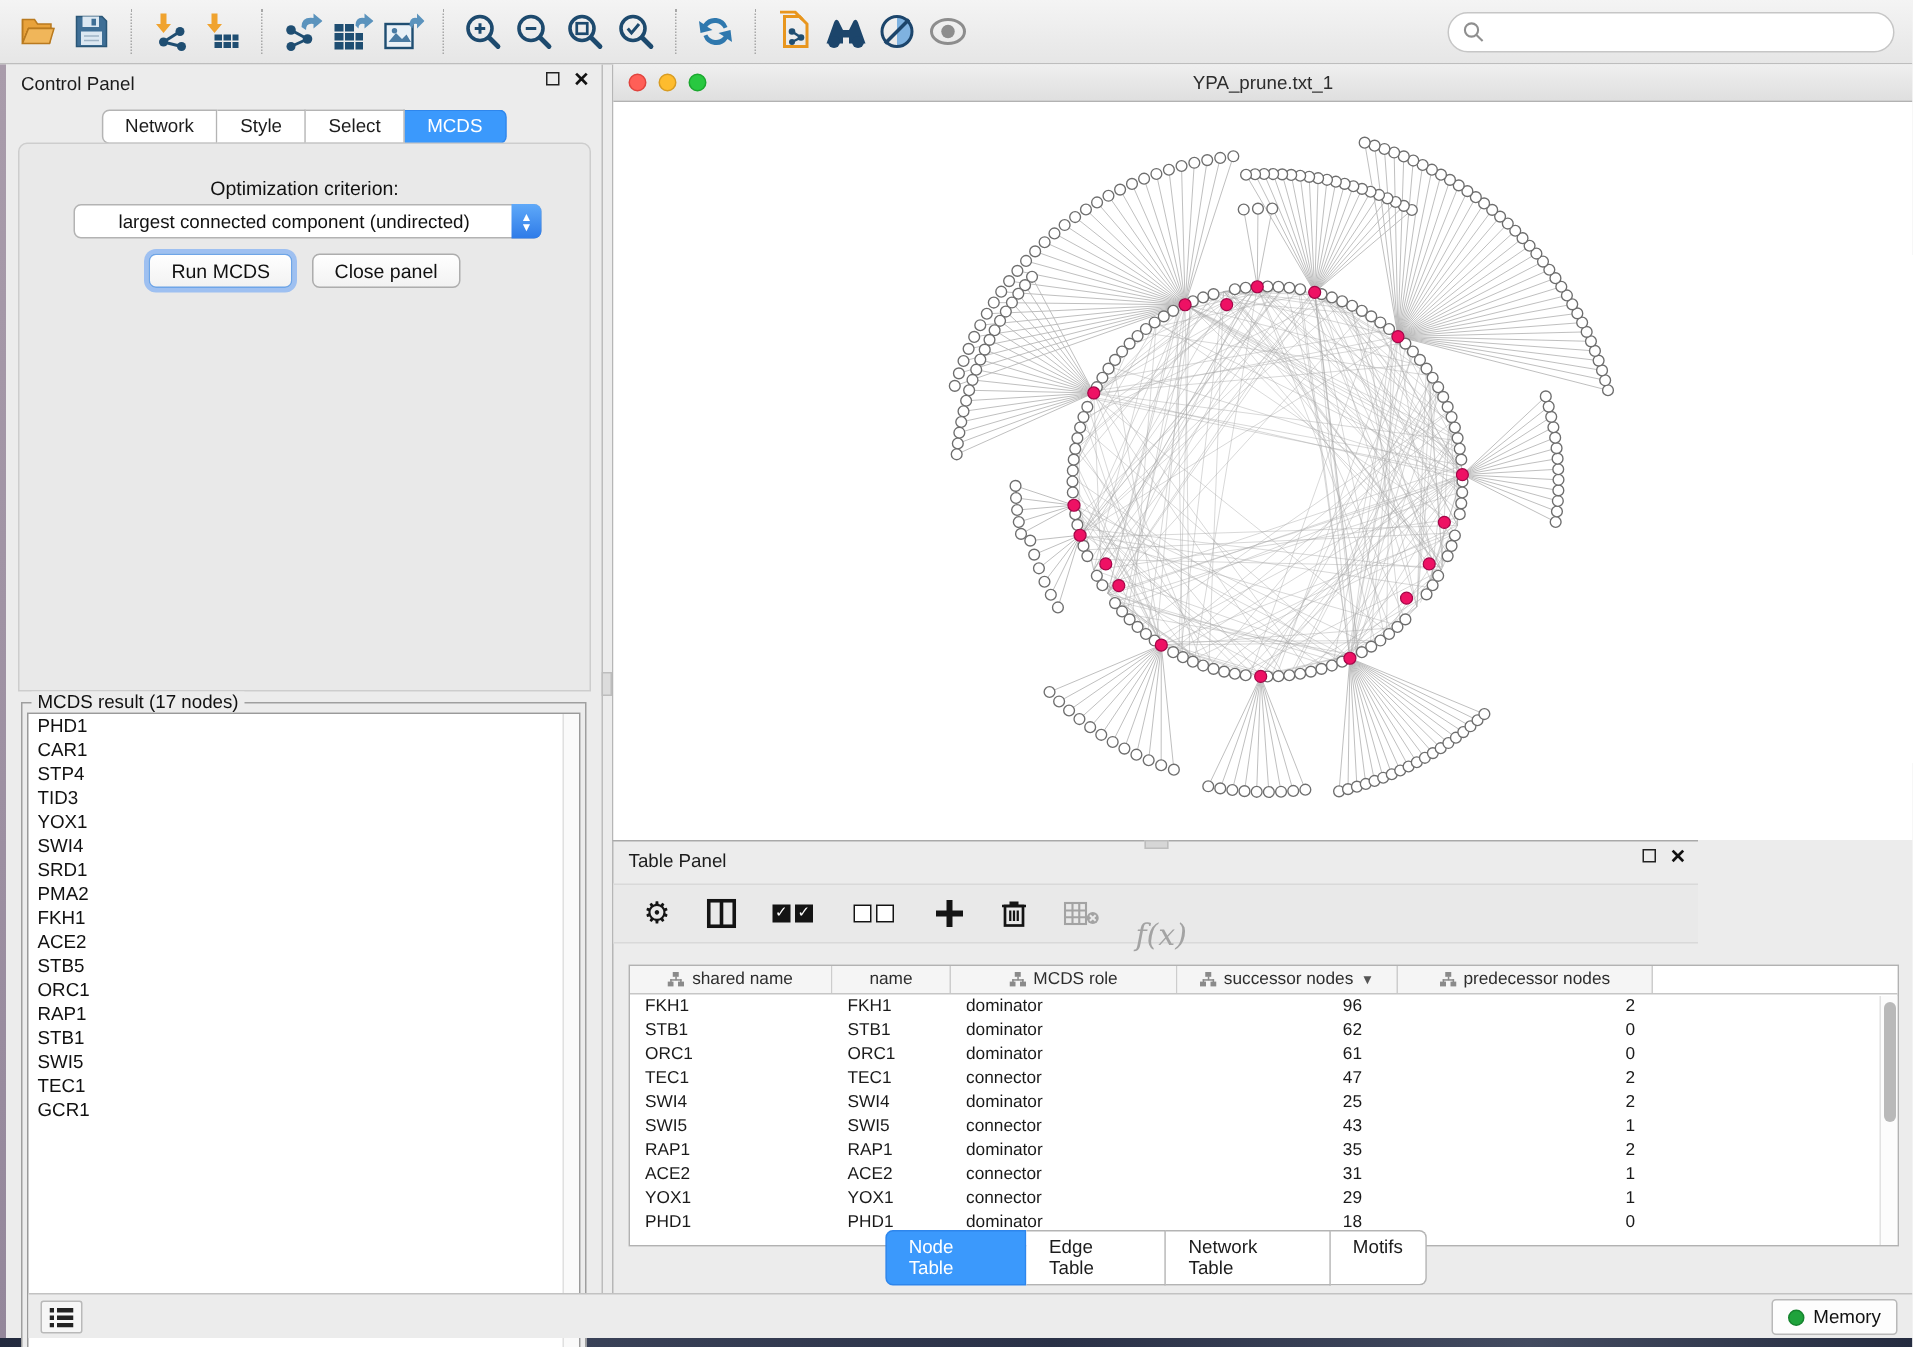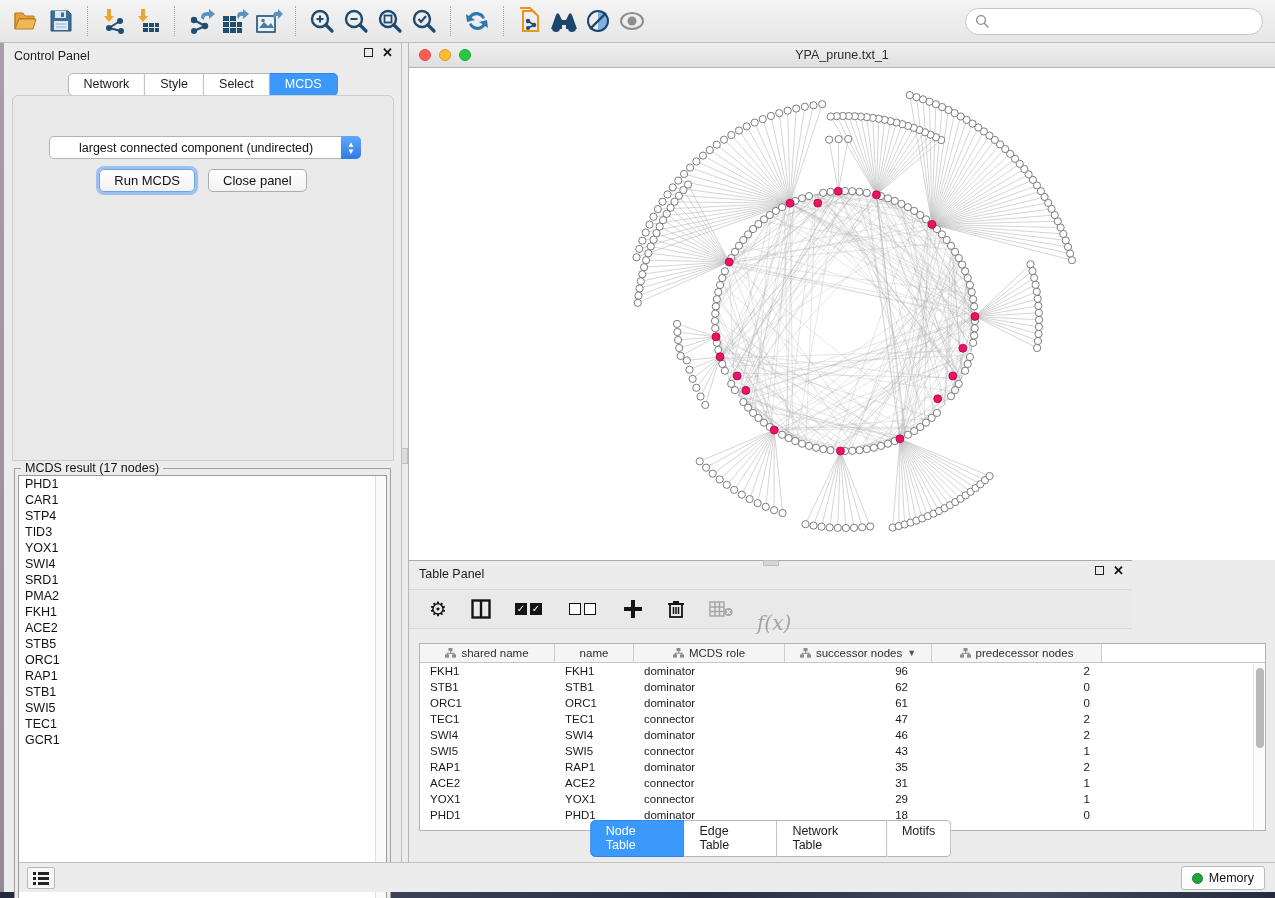--- a/index.html
+++ b/index.html
@@ -292,20 +292,21 @@
       </span>
     </div>
     <div class="seg cp-tabs">
         <span class="seg-btn">Network</span>
         <span class="seg-btn">Style</span>
         <span class="seg-btn">Select</span>
         <span class="seg-btn active">MCDS</span>
       </div>
 
     <div class="cp-body">
+      <div class="opt-label">Optimization criterion:</div>
       <div class="dropdown">
         <span class="dd-text">largest connected component (undirected)</span>
         <span class="dd-stepper">
             <span>▲</span>
             <span>▼</span>
           </span>
       </div>
       <div class="run-row">
         <button class="btn focused">Run MCDS</button>
         <button class="btn">Close panel</button>
@@ -1228,21 +1229,21 @@
             <div class="td" style="width: 135px; padding-left: 10px;">TEC1</div>
             <div class="td" style="width: 79px; padding-left: 10px;">TEC1</div>
             <div class="td" style="width: 151px; padding-left: 10px;">connector</div>
             <div class="td" style="width: 147px; text-align: right; padding-right: 24px;">47</div>
             <div class="td" style="width: 170px; text-align: right; padding-right: 12px;">2</div>
           </div>
           <div class="tr">
             <div class="td" style="width: 135px; padding-left: 10px;">SWI4</div>
             <div class="td" style="width: 79px; padding-left: 10px;">SWI4</div>
             <div class="td" style="width: 151px; padding-left: 10px;">dominator</div>
-            <div class="td" style="width: 147px; text-align: right; padding-right: 24px;">46</div>
+            <div class="td" style="width: 147px; text-align: right; padding-right: 24px;">25</div>
             <div class="td" style="width: 170px; text-align: right; padding-right: 12px;">2</div>
           </div>
           <div class="tr">
             <div class="td" style="width: 135px; padding-left: 10px;">SWI5</div>
             <div class="td" style="width: 79px; padding-left: 10px;">SWI5</div>
             <div class="td" style="width: 151px; padding-left: 10px;">connector</div>
             <div class="td" style="width: 147px; text-align: right; padding-right: 24px;">43</div>
             <div class="td" style="width: 170px; text-align: right; padding-right: 12px;">1</div>
           </div>
           <div class="tr">

